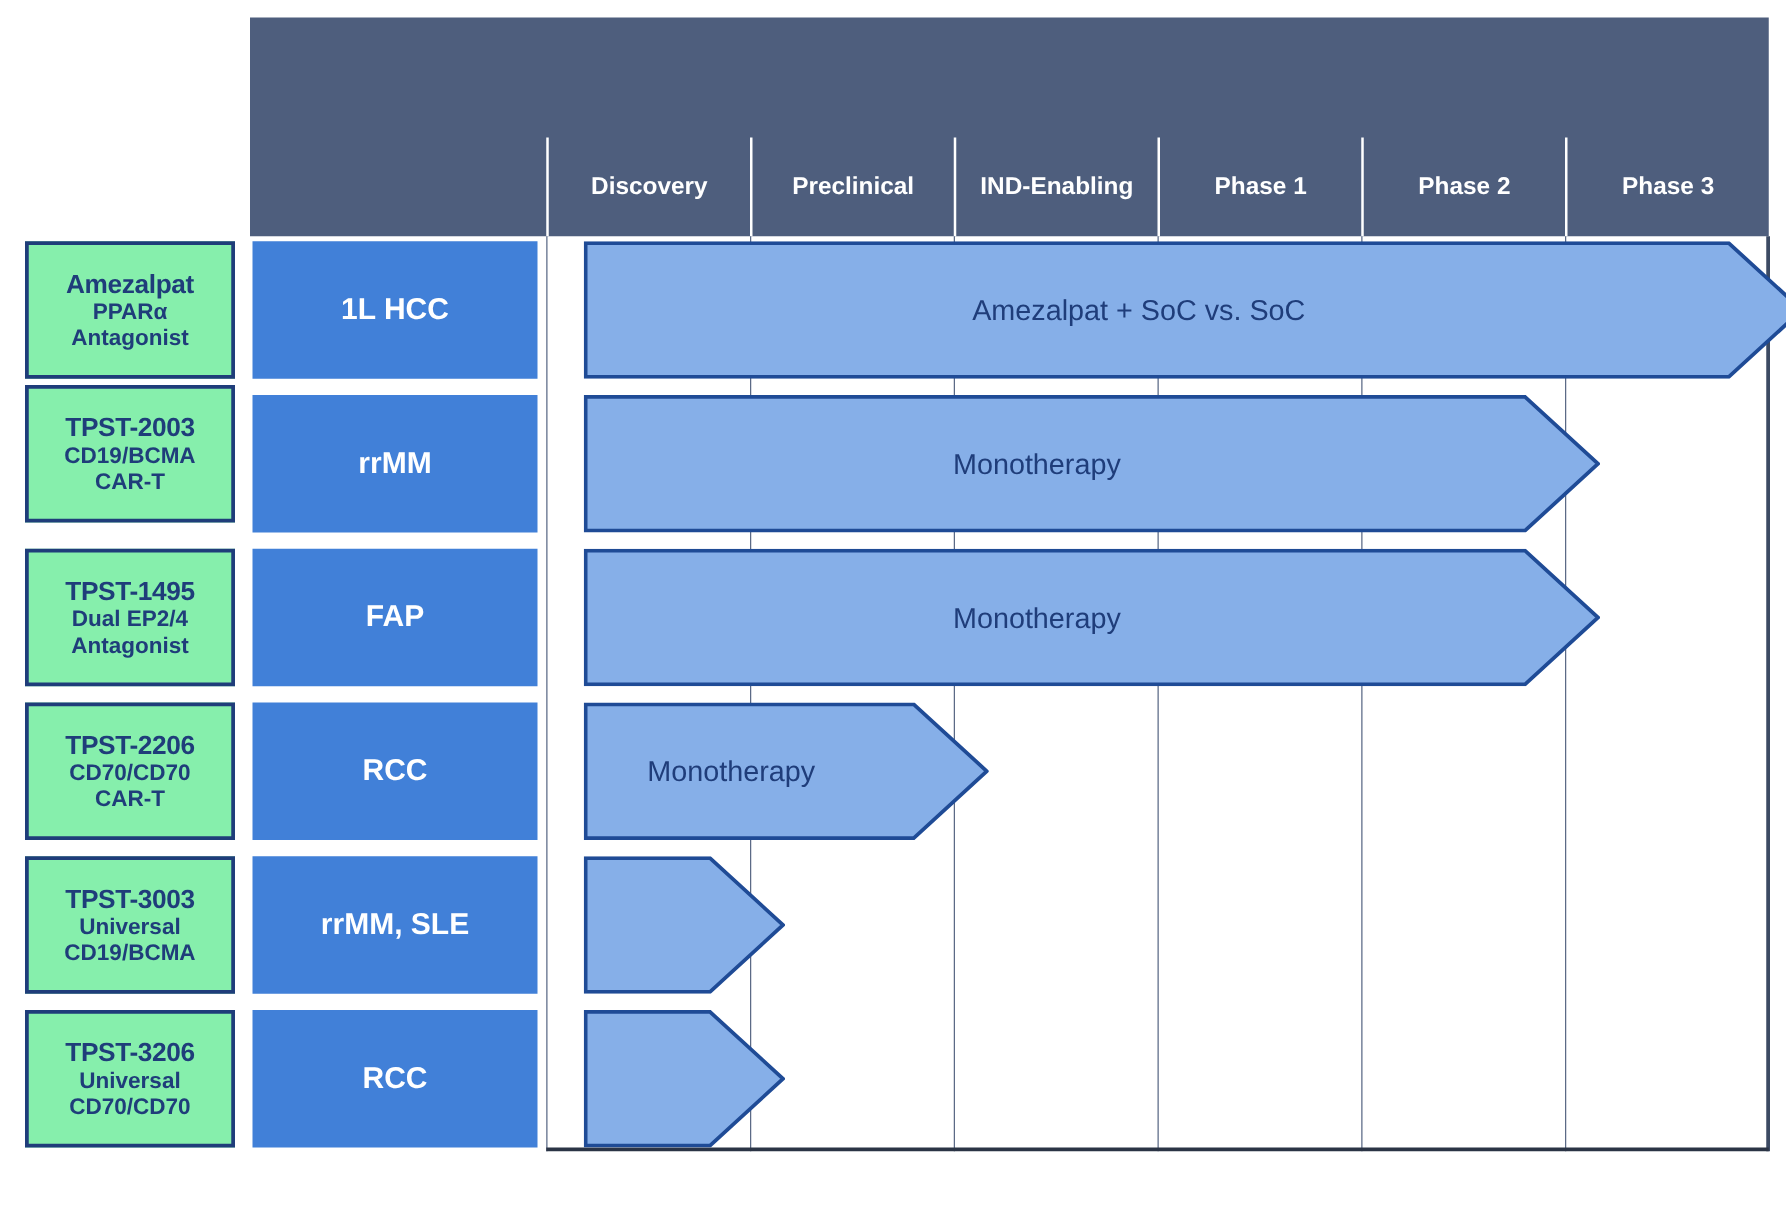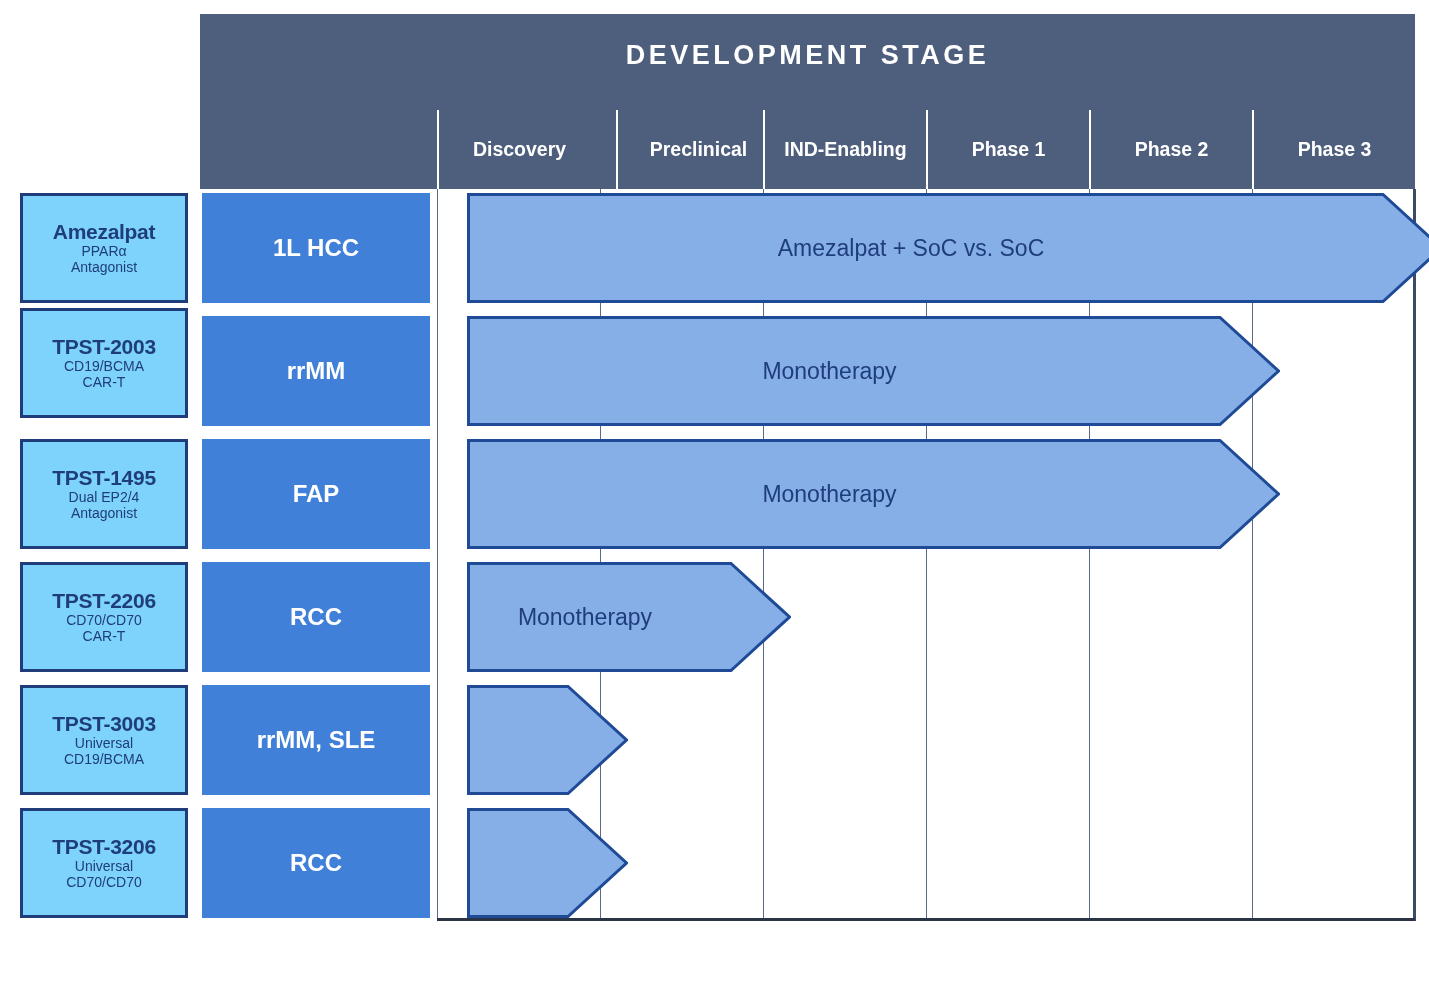--- a/index.html
+++ b/index.html
@@ -81,38 +81,38 @@
     height: 3px;
     background: #2b3445;
   }
 
   
   .prog-box {
     position: absolute;
     left: 20px;
     width: 168px;
     box-sizing: border-box;
-    background: #7dd3fc;
+    background: #86efac;
     border: 3px solid #1f3d7a;
     display: flex;
     flex-direction: column;
     align-items: center;
     justify-content: center;
     color: #1f3d7a;
     text-align: center;
   }
   .prog-name {
     font-size: 21px;
     font-weight: bold;
     line-height: 1.12;
     letter-spacing: -0.3px;
   }
   .prog-sub {
-    font-size: 14px;
-    font-weight: normal;
+    font-size: 18px;
+    font-weight: bold;
     line-height: 1.14;
   }
 
   
   .indic-box {
     position: absolute;
     left: 202px;
     width: 228px;
     background: #4180d8;
     display: flex;
@@ -155,26 +155,25 @@
     font-size: 17.5px;
     line-height: 1.45;
   }
 </style>
 </head>
 <body>
 
 <div id="pipeline">
 
   <div class="header-band">
-    <div class="header-title">DEVELOPMENT STAGE</div>
     <div class="header-cols">
         <div class="hcol divider" style="left: 237px; width: 163px;">
           <span>Discovery</span>
         </div>
-        <div class="hcol divider" style="left: 416px; width: 163px; text-align: center;">
+        <div class="hcol divider" style="left: 400px; width: 163px; text-align: center;">
           <span>Preclinical</span>
         </div>
         <div class="hcol divider" style="left: 563px; width: 163px;">
           <span>IND-Enabling</span>
         </div>
         <div class="hcol divider" style="left: 726px; width: 163px;">
           <span>Phase 1</span>
         </div>
         <div class="hcol divider" style="left: 889px; width: 163px;">
           <span>Phase 2</span>

